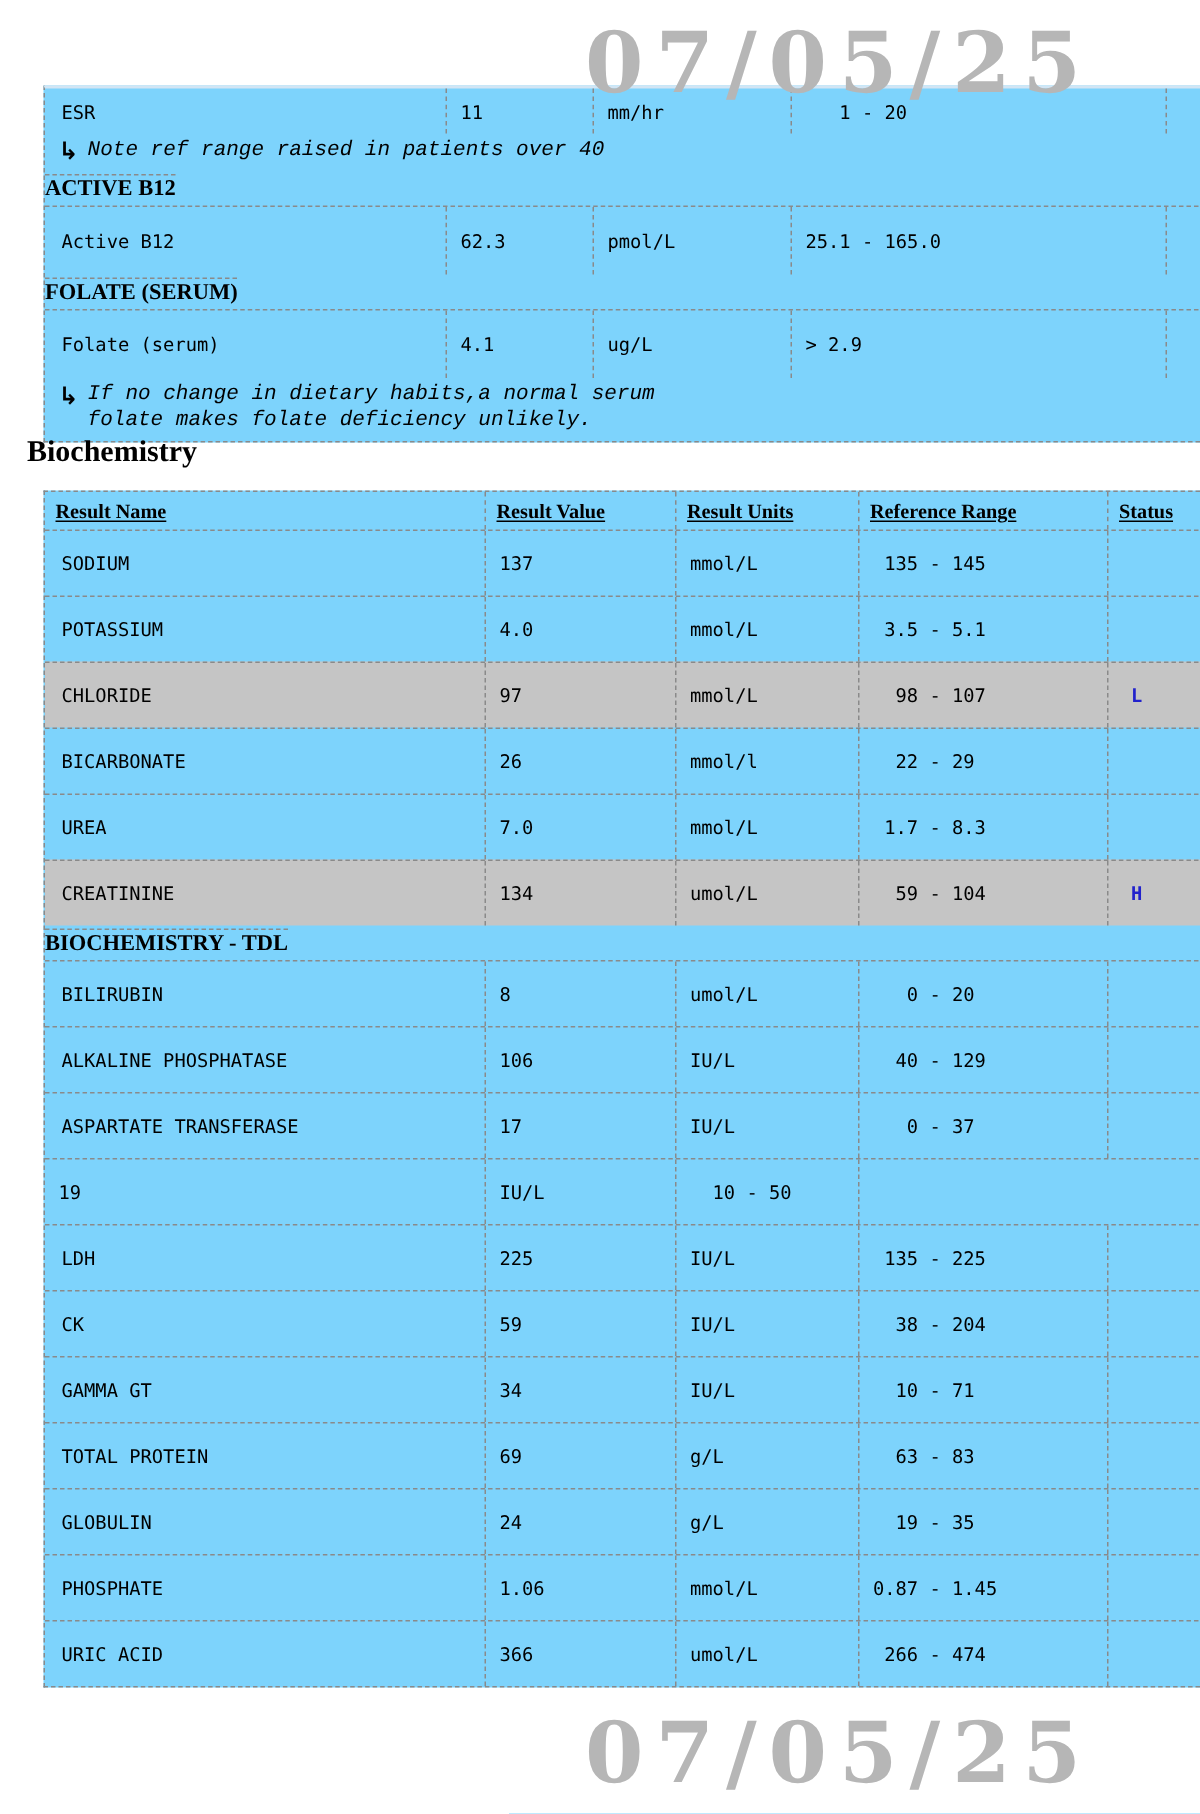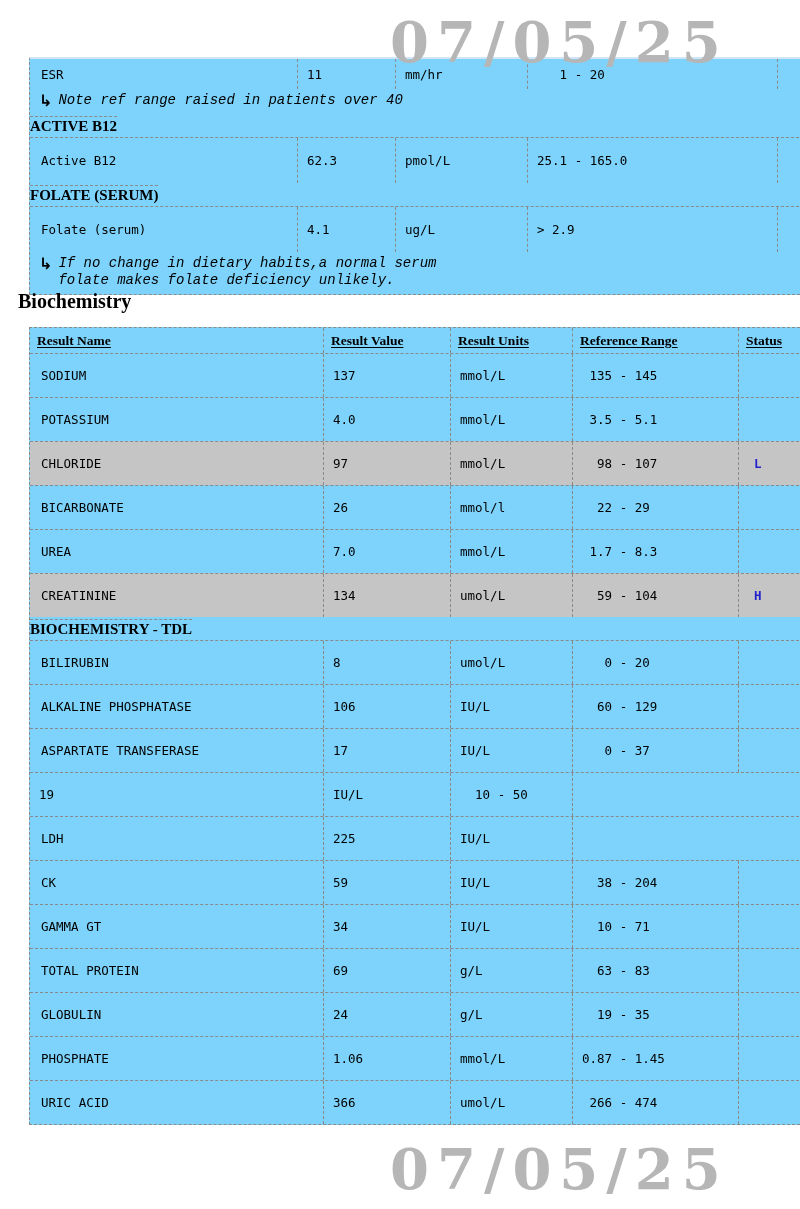--- a/index.html
+++ b/index.html
@@ -195,40 +195,41 @@
     <div class="c-name">BILIRUBIN</div>
     <div class="c-value">8</div>
     <div class="c-units">umol/L</div>
     <div class="c-range">   0 - 20</div>
     <div class="c-status"></div>
   </div>
       <div class="rrow result bt">
     <div class="c-name">ALKALINE PHOSPHATASE</div>
     <div class="c-value">106</div>
     <div class="c-units">IU/L</div>
-    <div class="c-range">  60 - 129</div>
+    <div class="c-range">  40 - 129</div>
     <div class="c-status"></div>
   </div>
       <div class="rrow result bt">
     <div class="c-name">ASPARTATE TRANSFERASE</div>
     <div class="c-value">17</div>
     <div class="c-units">IU/L</div>
     <div class="c-range">   0 - 37</div>
     <div class="c-status"></div>
   </div>
       <div class="rrow result bt">
     <div class="c-value">19</div>
     <div class="c-units">IU/L</div>
     <div class="c-range">  10 - 50</div>
     <div class="c-status"></div>
   </div>
       <div class="rrow result bt">
     <div class="c-name">LDH</div>
     <div class="c-value">225</div>
     <div class="c-units">IU/L</div>
+    <div class="c-range"> 135 - 225</div>
     <div class="c-status"></div>
   </div>
       <div class="rrow result bt">
     <div class="c-name">CK</div>
     <div class="c-value">59</div>
     <div class="c-units">IU/L</div>
     <div class="c-range">  38 - 204</div>
     <div class="c-status"></div>
   </div>
       <div class="rrow result bt">

